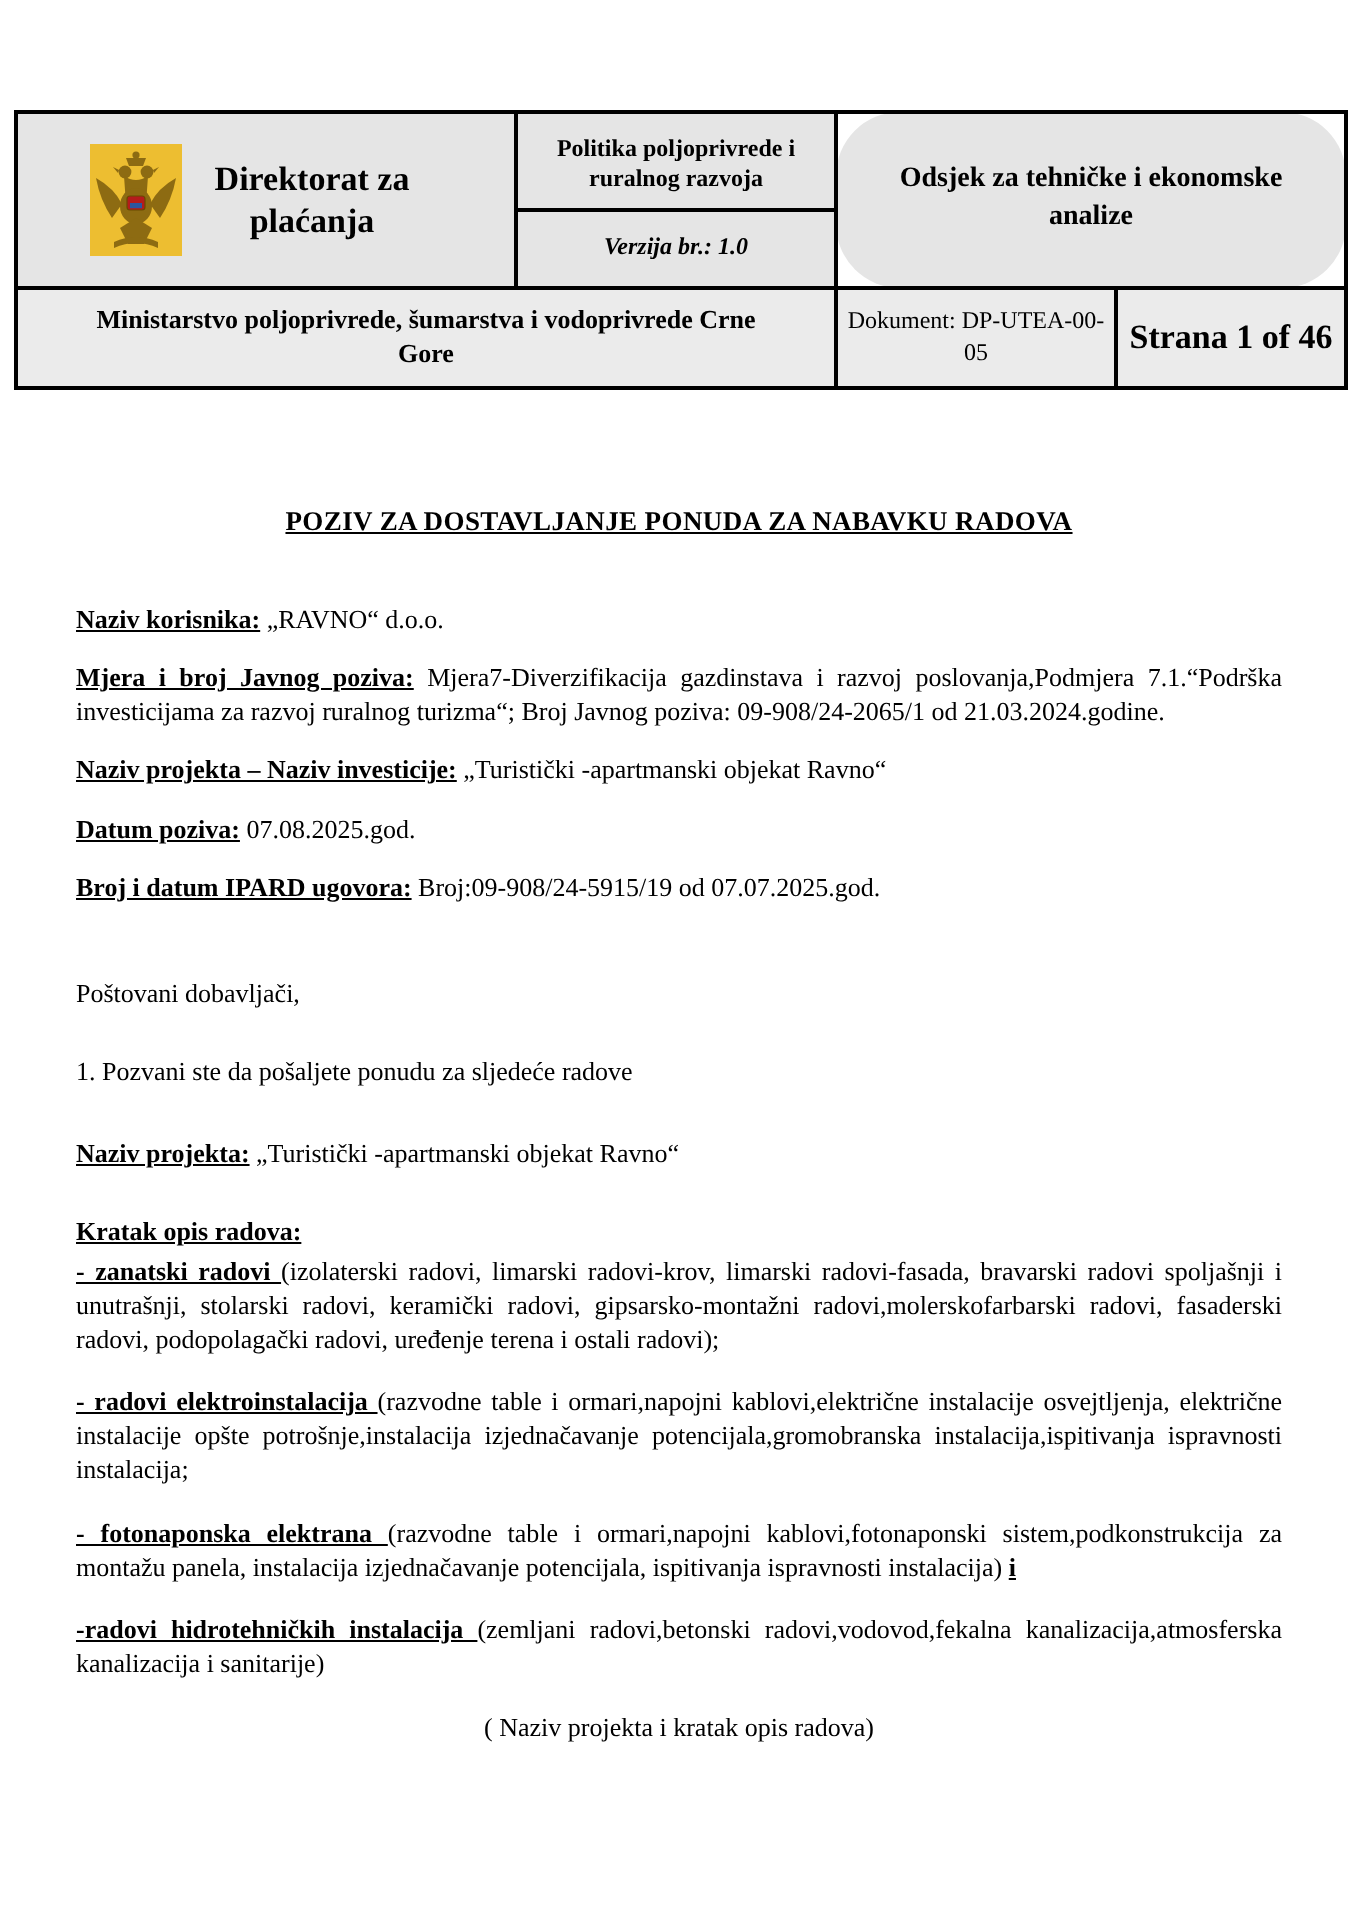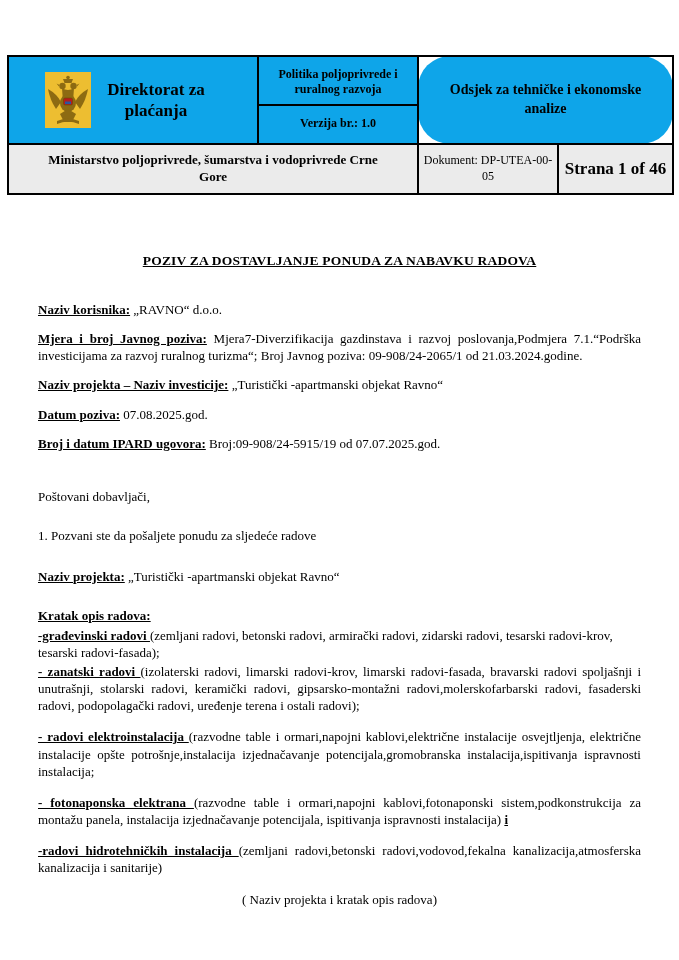--- a/index.html
+++ b/index.html
@@ -16,35 +16,35 @@
     margin:55px 0 0 7px;
     width:665px;
     table-layout:fixed;
   }
   table.header-table td{
     border:2px solid #000;
     padding:2px 4px;
     vertical-align:middle;
     text-align:center;
   }
-  .row1 td{height:82px;background:#0ea5e9;}
+  .row1 td{height:82px;background:#e5e5e5;}
   .row2 td{height:44px;background:#ebebeb;}
   .logo-cell{padding:4px 6px;}
   .logo-wrap{display:flex;align-items:center;justify-content:center;}
   .dir-title{
     font-weight:bold;font-size:17px;line-height:1.25;width:130px;text-align:center;
   }
   .mid-cell{padding:0 !important;}
   .mid-top{
     border-bottom:2px solid #000;height:45px;display:flex;align-items:center;justify-content:center;
     font-weight:bold;font-size:12px;line-height:1.25;padding:0 8px;
   }
   .mid-bottom{
     height:35px;display:flex;align-items:center;justify-content:center;
-    font-weight:bold;font-size:12px;
+    font-weight:bold;font-size:12px;font-style:italic;
   }
   .right-cell{font-weight:bold;font-size:14px;line-height:1.35;padding:0 20px !important;border-radius:32px;}
   .ministry-cell{font-weight:bold;font-size:13px;line-height:1.3;padding:0 30px !important;}
   .doc-cell{font-weight:normal;font-size:12px;line-height:1.3;}
   .page-cell{font-weight:bold;font-size:17px;}
 
   
   .content{padding:0 38px;}
   .doc-title{
     margin:58px 0 0 0;text-align:center;font-size:13.5px;font-weight:bold;
@@ -147,23 +147,20 @@
     <p class="mt-item">1.  Pozvani ste da pošaljete ponudu za sljedeće radove</p>
 
     <p class="mt-project">
       <span class="label">Naziv projekta:</span><span> „Turistički -apartmanski objekat Ravno“</span>
     </p>
 
     <p class="mt-kratak">
       <span class="label">Kratak opis radova:</span>
     </p>
 
-    <p class="mt-tight">
-      <span class="label">-građevinski radovi </span><span>(zemljani radovi, betonski radovi, armirački radovi, zidarski radovi, tesarski radovi-krov, tesarski radovi-fasada);</span>
-    </p>
 
     <p class="mt-tight just">
       <span class="label">- zanatski radovi </span><span>(izolaterski radovi, limarski radovi-krov, limarski radovi-fasada, bravarski radovi spoljašnji i unutrašnji, stolarski radovi, keramički radovi, gipsarsko-montažni radovi,molerskofarbarski radovi, fasaderski radovi, podopolagački radovi, uređenje terena i ostali radovi);</span>
     </p>
 
     <p class="mt-work just">
       <span class="label">- radovi elektroinstalacija </span><span>(razvodne table i ormari,napojni kablovi,električne instalacije osvejtljenja, električne instalacije opšte potrošnje,instalacija izjednačavanje potencijala,gromobranska instalacija,ispitivanja ispravnosti instalacija;</span>
     </p>
 
     <p class="mt-work just">

